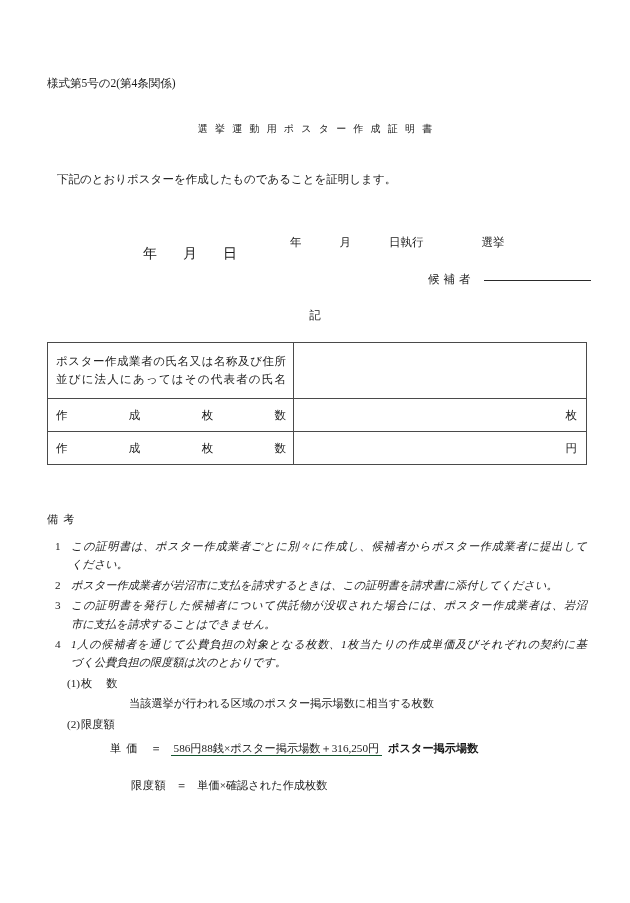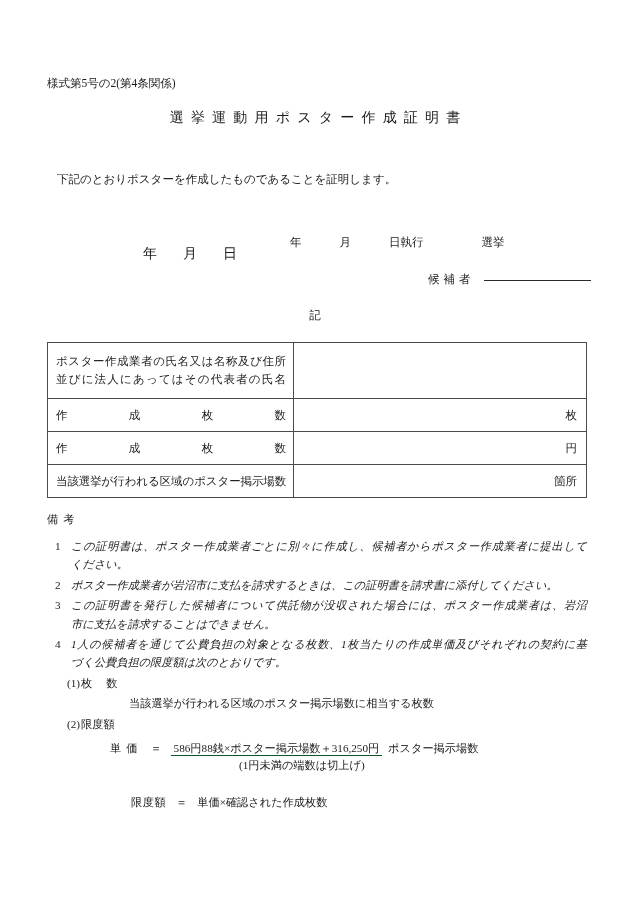--- a/index.html
+++ b/index.html
@@ -31,23 +31,23 @@
     left: 47px;
     top: 76px;
     font-size: 11.5px;
     white-space: nowrap;
   }
 
   .doc-title {
     position: absolute;
     left: 0;
     right: 0;
-    top: 109px;
+    top: 122px;
     text-align: center;
-    font-size: 14px;
+    font-size: 10px;
     letter-spacing: 7.2px;
     text-indent: 7.2px;
     white-space: nowrap;
   }
 
   .intro {
     position: absolute;
     left: 57px;
     top: 172px;
     font-size: 11.5px;
@@ -242,20 +242,21 @@
     line-height: 1.45;
   }
   .numerator {
     padding: 0 3px 1px 3px;
     border-bottom: 1px solid #14532d;
     white-space: nowrap;
   }
   .denominator {
     padding: 1px 3px 0 3px;
     white-space: nowrap;
+    font-weight: bold;
   }
   .round-note {
     margin-top: 2px;
     padding-left: 192px;
     white-space: nowrap;
   }
   .limit-row {
     margin-top: 22px;
     margin-left: 84px;
     white-space: nowrap;
@@ -317,30 +318,20 @@
         <td class="lbl-col">
           <div class="cell-pad">
             <span class="spread-label">作成枚数</span>
           </div>
         </td>
         <td class="val-col">
           <div class="cell-pad unit-cell">円</div>
         </td>
       </tr>
 
-      <tr class="row-std">
-        <td class="lbl-col">
-          <div class="cell-pad">
-            <span class="fit-label">当該選挙が行われる区域のポスター掲示場数</span>
-          </div>
-        </td>
-        <td class="val-col">
-          <div class="cell-pad unit-cell">箇所</div>
-        </td>
-      </tr>
     </tbody>
   </table>
 
   <div class="notes">
     <div class="notes-head">備考</div>
 
     <div class="note-item">
       <span class="note-num">1</span>
       <span class="note-body">
         <span class="jline">この証明書は、ポスター作成業者ごとに別々に作成し、候補者からポスター作成業者に提出して</span>
@@ -385,20 +376,19 @@
 
   <div class="formula-block">
     <div class="formula-row">
       <span class="formula-lhs">単価</span>
       <span class="formula-eq">＝</span>
       <span class="fraction">
         <span class="numerator">586円88銭×ポスター掲示場数＋316,250円</span>
         <span class="denominator">ポスター掲示場数</span>
       </span>
     </div>
-    <div class="round-note">(1円未満の端数は切上げ)</div>
 
     <div class="limit-row">
       <span class="lr-label">限度額</span><span class="lr-eq">＝</span><span>単価×確認された作成枚数</span>
     </div>
   </div>
 
 </div>
 
 </body></html>

